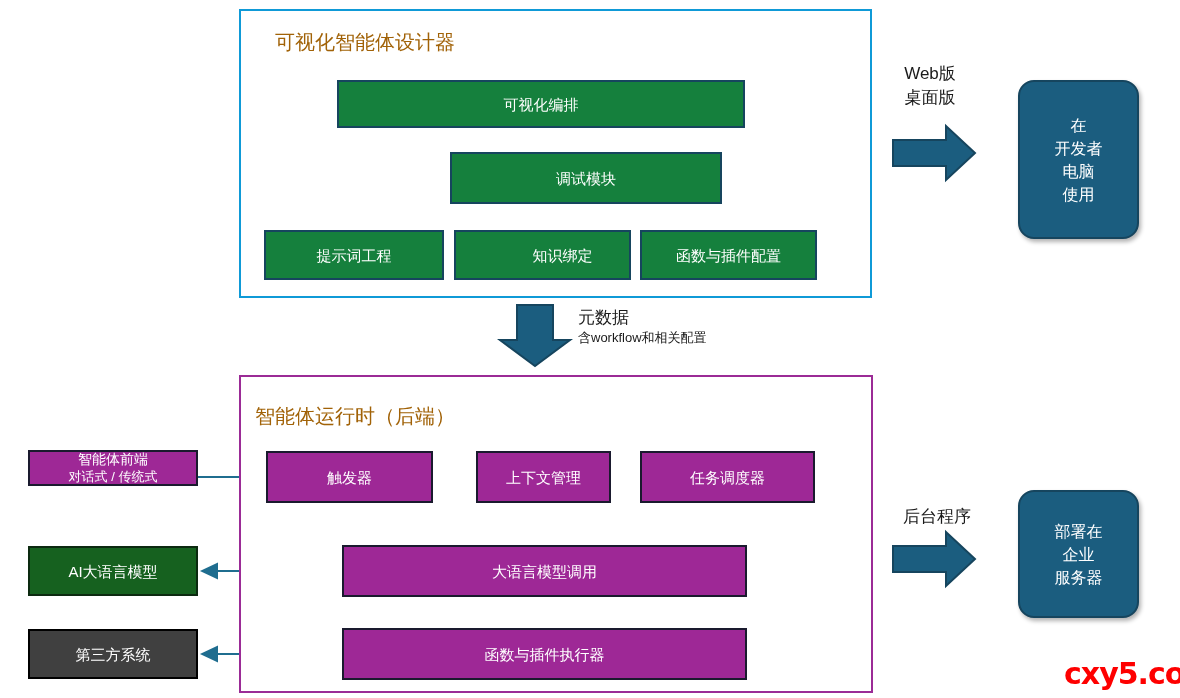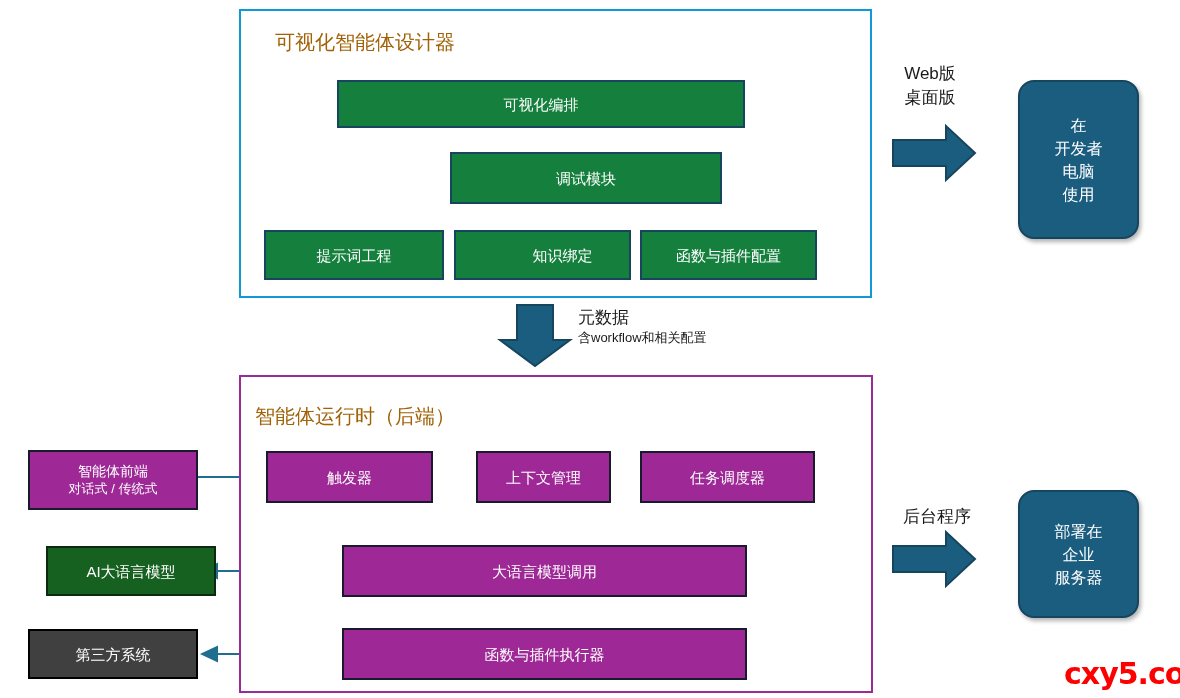--- a/index.html
+++ b/index.html
@@ -50,22 +50,22 @@
   .b-function{left:640px;top:230px;width:177px;height:50px;}
 
   
   .b-trigger{left:266px;top:451px;width:167px;height:52px;}
   .b-context{left:476px;top:451px;width:135px;height:52px;}
   .b-scheduler{left:640px;top:451px;width:175px;height:52px;}
   .b-llmcall{left:342px;top:545px;width:405px;height:52px;}
   .b-exec{left:342px;top:628px;width:405px;height:52px;}
 
   
-  .b-frontend{left:28px;top:450px;width:170px;height:60px;flex-direction:column;}
-  .b-aillm{left:28px;top:546px;width:170px;height:50px;margin-left:18px;}
+  .b-frontend{left:28px;top:450px;width:170px;height:36px;flex-direction:column;}
+  .b-aillm{left:28px;top:546px;width:170px;height:50px;}
   .b-thirdparty{left:28px;top:629px;width:170px;height:50px;}
 
   .line1{font-size:14px;line-height:17px;}
   .line2{font-size:13px;line-height:17px;}
 
   
   .r-dev{left:1018px;top:80px;width:121px;height:159px;flex-direction:column;}
   .r-srv{left:1018px;top:490px;width:121px;height:128px;flex-direction:column;}
 
   

